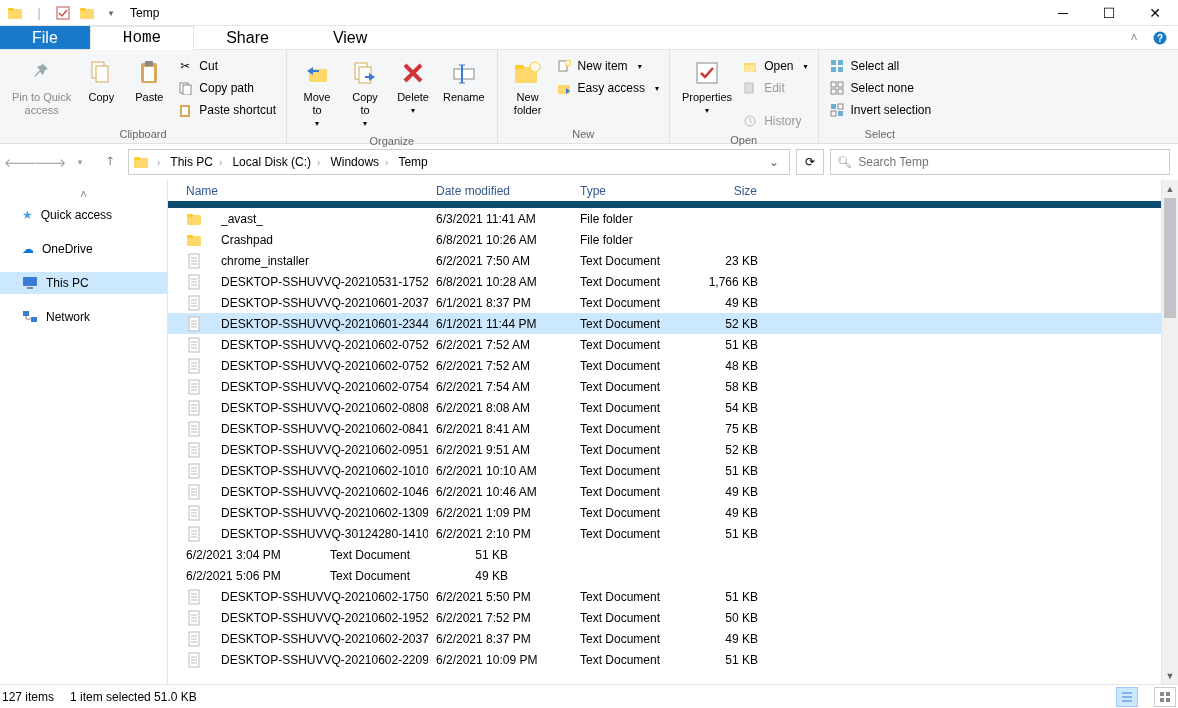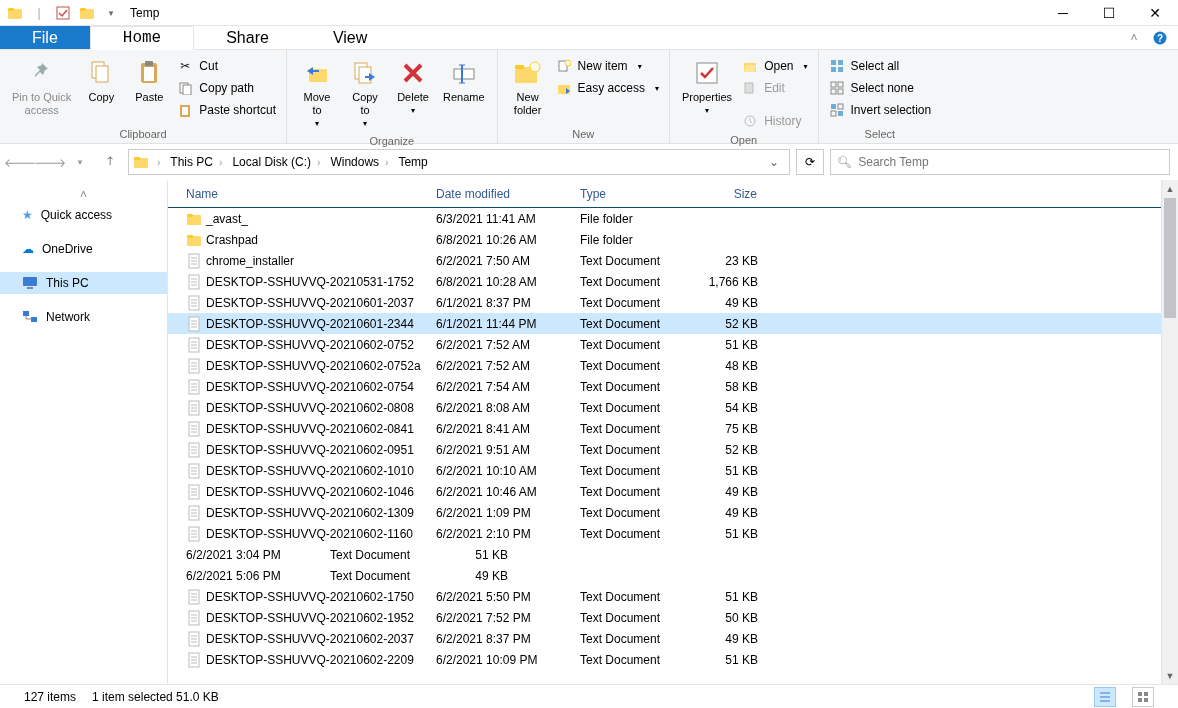--- a/index.html
+++ b/index.html
@@ -47,41 +47,41 @@
 
 .main { display:flex; height: calc(100% - 26px - 24px - 94px - 36px - 24px); }
 .sidebar { width:168px; border-right:1px solid #e5e5e5; padding-top:6px; overflow:hidden;}
 .side-item { display:flex;align-items:center; gap:8px; padding:4px 8px 4px 22px; font-size:12px;}
 .side-item.selected { background:#cce8ff;}
 .side-group-sep { height: 12px; }
 .expand-collapse { text-align:center; color:#888; font-size:12px; padding:2px 0;}
 
 .listwrap { flex:1; display:flex; position:relative;}
 .list { flex:1; overflow-y:auto; }
-.colheaders { display:flex; border-bottom:1px solid #0c4a6e; height:28px; align-items:center; font-size:12px; color:#35598f; position:sticky; top:0; background:#fff; padding-left:10px;}
+.colheaders { display:flex; border-bottom:7px solid #0c4a6e; height:28px; align-items:center; font-size:12px; color:#35598f; position:sticky; top:0; background:#fff; padding-left:10px;}
 .colheaders .col { padding: 0 8px; border-right:1px solid transparent; }
 .col-name{width:250px;}
 .col-date{width:144px;}
 .col-type{width:120px;}
 .col-size{width:74px; text-align:right;}
 
 .filerow { display:flex; align-items:center; height:21px; font-size:12px; padding-left:10px;}
 .filerow.selected{background:#cce8ff;}
 .filerow .cell{padding:0 8px; white-space:nowrap; overflow:hidden; text-overflow:ellipsis;}
-.filerow .fname{width:250px; display:flex;align-items:center;gap:4px;}
+.filerow .fname{width:250px; display:flex;align-items:center;gap:19px;}
 .filerow .fdate{width:144px;}
 .filerow .ftype{width:120px;}
 .filerow .fsize{width:74px; text-align:right;}
 
 .scrollbar-fake{width:17px;background:#f0f0f0; border-left:1px solid #e5e5e5; position:relative;}
 .scrollbar-fake .thumb{position:absolute;top:18px;left:2px;right:2px;height:120px;background:#c2c3c9;}
 .scrollbar-fake .arr{position:absolute;left:0;right:0;height:17px;display:flex;align-items:center;justify-content:center;color:#666;font-size:9px;}
 
 
-.status { height:24px; border-top:1px solid #e5e5e5; display:flex;align-items:center; padding:0 24px; font-size:12px; gap:16px;}
+.status { height:24px; border-top:1px solid #e5e5e5; display:flex;align-items:center; padding:0 2px; font-size:12px; gap:16px;}
 .status .spacer{flex:1;}
 .status .viewbtn{width:22px;height:20px;border:1px solid #ccc;display:flex;align-items:center;justify-content:center;}
 .status .viewbtn.active{background:#cce8ff;border-color:#99c9ff;}
 
 
 svg { display:block; }
 .addrdrop{margin-left:auto;color:#666;padding:0 6px;}
 </style>
 </head>
 <body>
@@ -688,21 +688,21 @@
         <div class="filerow">
           <div class="cell fname">
             <span>
               <svg width="16" height="16">
                 <rect x="3" y="1" width="10" height="14" fill="#fff" stroke="#bbb"></rect>
                 <line x1="5" y1="5" x2="11" y2="5" stroke="#bbb"></line>
                 <line x1="5" y1="8" x2="11" y2="8" stroke="#bbb"></line>
                 <line x1="5" y1="11" x2="11" y2="11" stroke="#bbb"></line>
               </svg>
             </span>
-            <span>DESKTOP-SSHUVVQ-20210602-1160</span>
+            <span>DESKTOP-SSHUVVQ-30124280-1410</span>
           </div>
           <div class="cell fdate">6/2/2021 2:10 PM</div>
           <div class="cell ftype">Text Document</div>
           <div class="cell fsize">51 KB</div>
         </div>
         <div class="filerow">
           <div class="cell fdate">6/2/2021 3:04 PM</div>
           <div class="cell ftype">Text Document</div>
           <div class="cell fsize">51 KB</div>
         </div>

